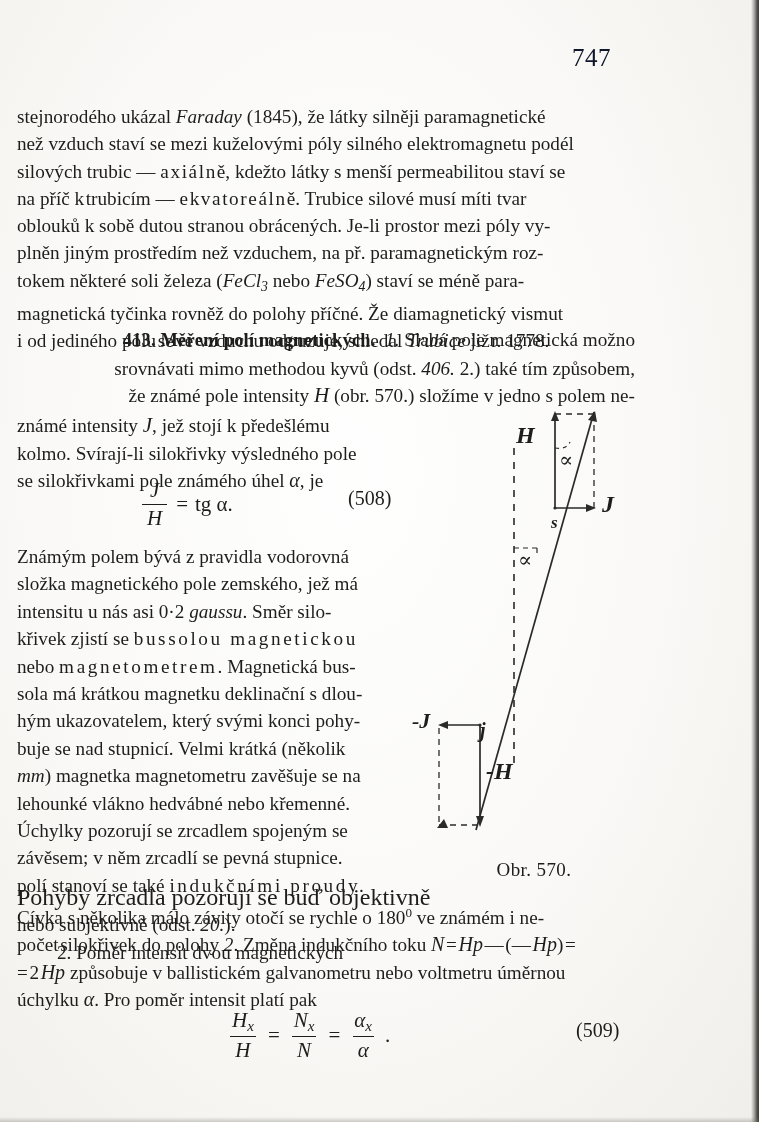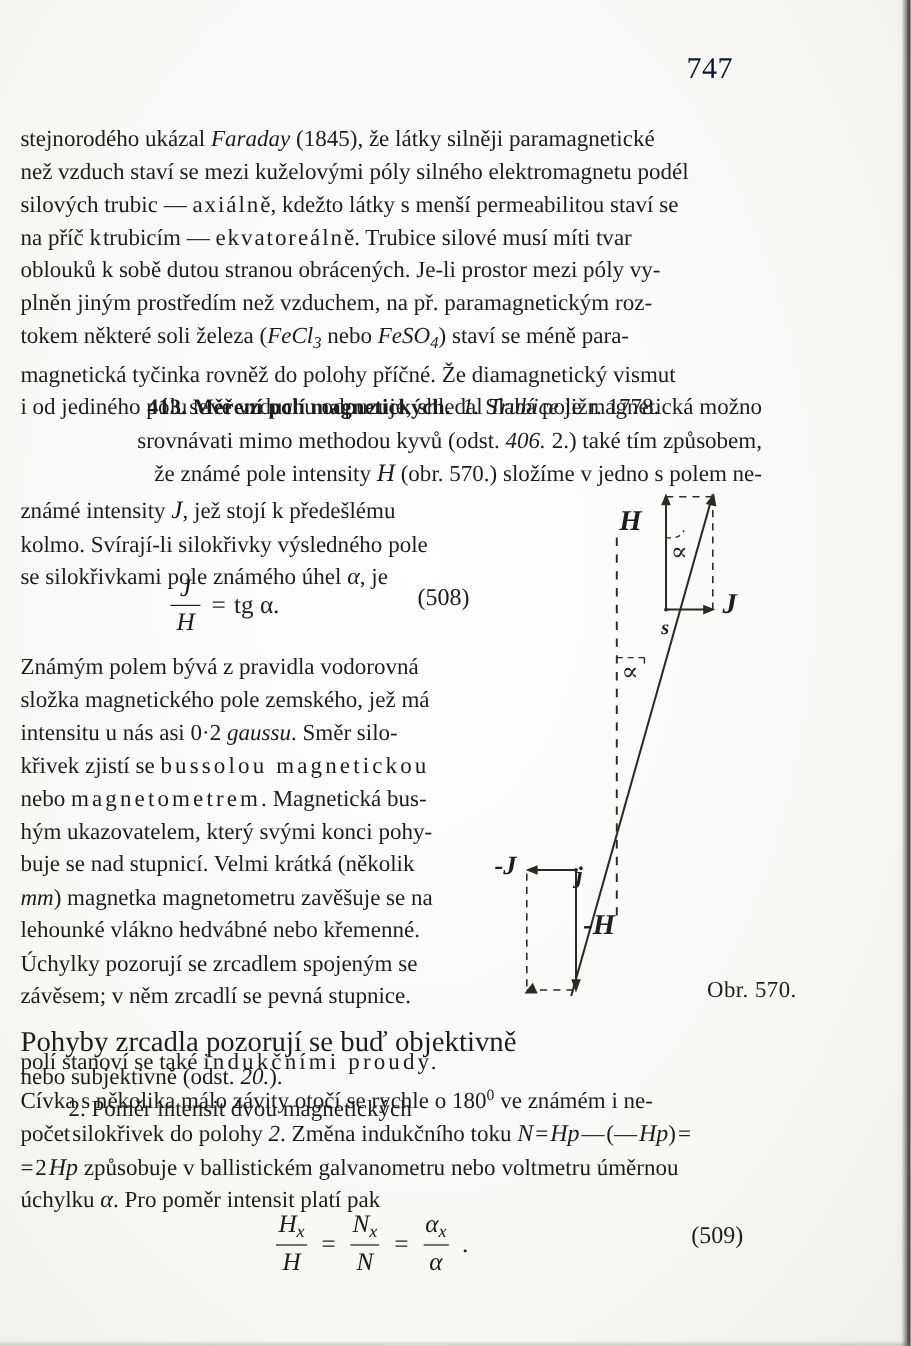--- a/index.html
+++ b/index.html
@@ -93,23 +93,23 @@
   #figure {
     position: absolute;
     left: 404px;
     top: 400px;
     width: 260px;
     height: 445px;
   }
   #figcap {
     position: absolute;
     left: 404px;
-    top: 815px;
+    top: 859px;
     width: 260px;
-    text-align: right;
+    text-align: center;
     font-size: 19px;
     letter-spacing: 0.4px;
   }
   .fig-label {
     position: absolute;
     font-style: italic;
     font-weight: bold;
     font-size: 24px;
     color: #1d1d1b;
   }
@@ -197,20 +197,23 @@
       složka magnetického&nbsp;pole zemského, jež má
     </div>
     <div style="font-size:19.2px; line-height:27.4px; white-space:nowrap;">
       intensitu u nás asi <span>0·2</span> <span class="it">gaussu</span>. Směr silo-
     </div>
     <div style="font-size:19.2px; line-height:27.4px; white-space:nowrap;">
       křivek zjistí se <span class="sp">bussolou magnetickou</span>
     </div>
     <div style="font-size:19.2px; line-height:27.4px; white-space:nowrap;">
       nebo <span class="sp">magnetometrem</span>. Magnetická bus-
+    </div>
+    <div style="font-size:19.2px; line-height:27.4px; white-space:nowrap;">
+      sola má krátkou magnetku deklinační s dlou-
     </div>
     <div style="font-size:19.2px; line-height:27.4px; white-space:nowrap;">
       hým ukazovatelem, který svými konci pohy-
     </div>
     <div style="font-size:19.2px; line-height:27.4px; white-space:nowrap;">
       buje se nad stupnicí. Velmi krátká (několik
     </div>
     <div style="font-size:19.2px; line-height:27.4px; white-space:nowrap;">
       <span class="it">mm</span>) magnetka magnetometru zavěšuje se na
     </div>

